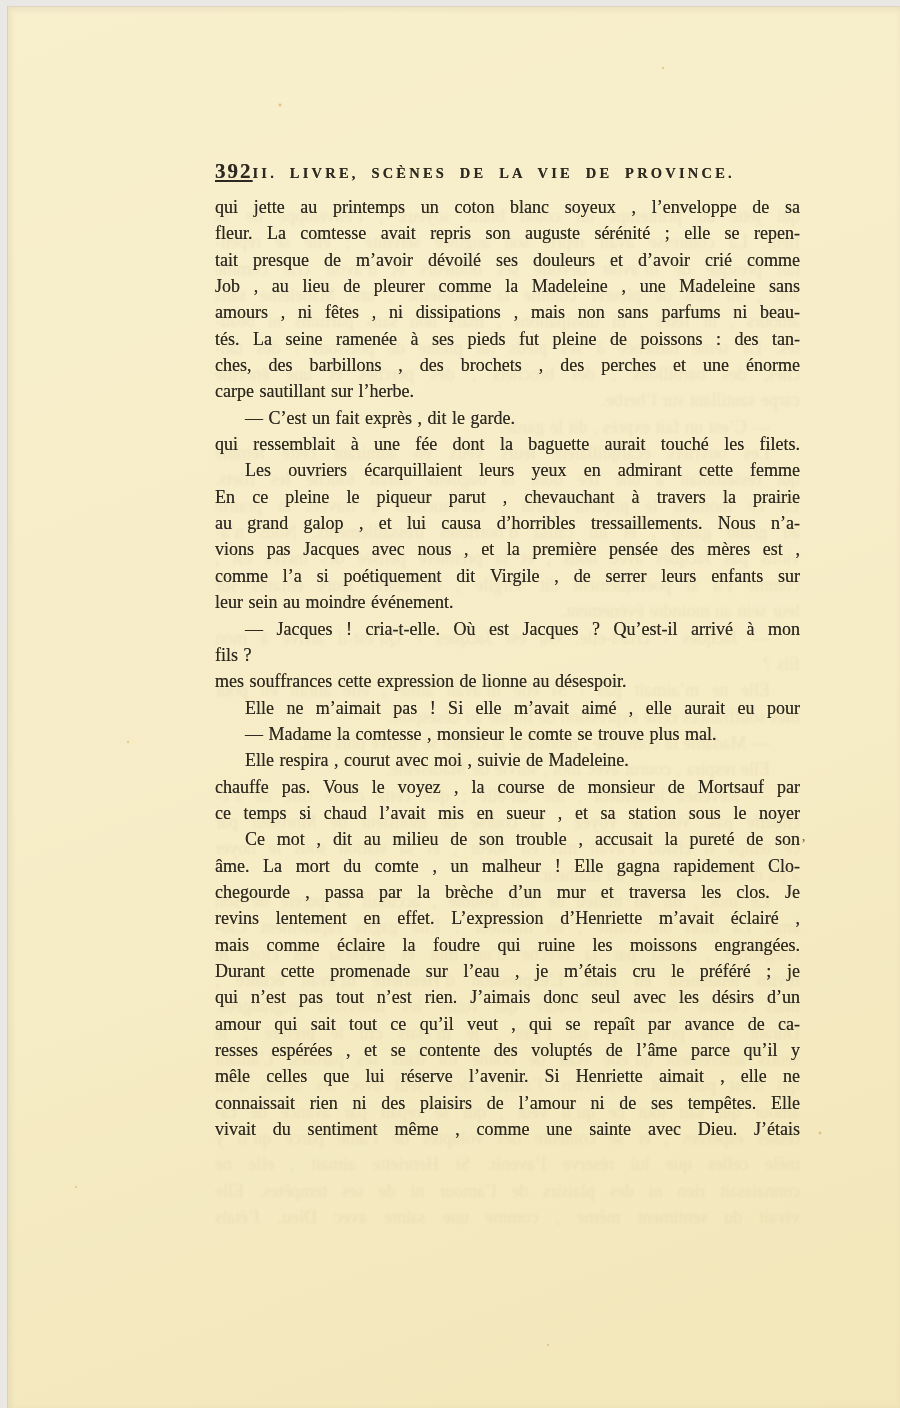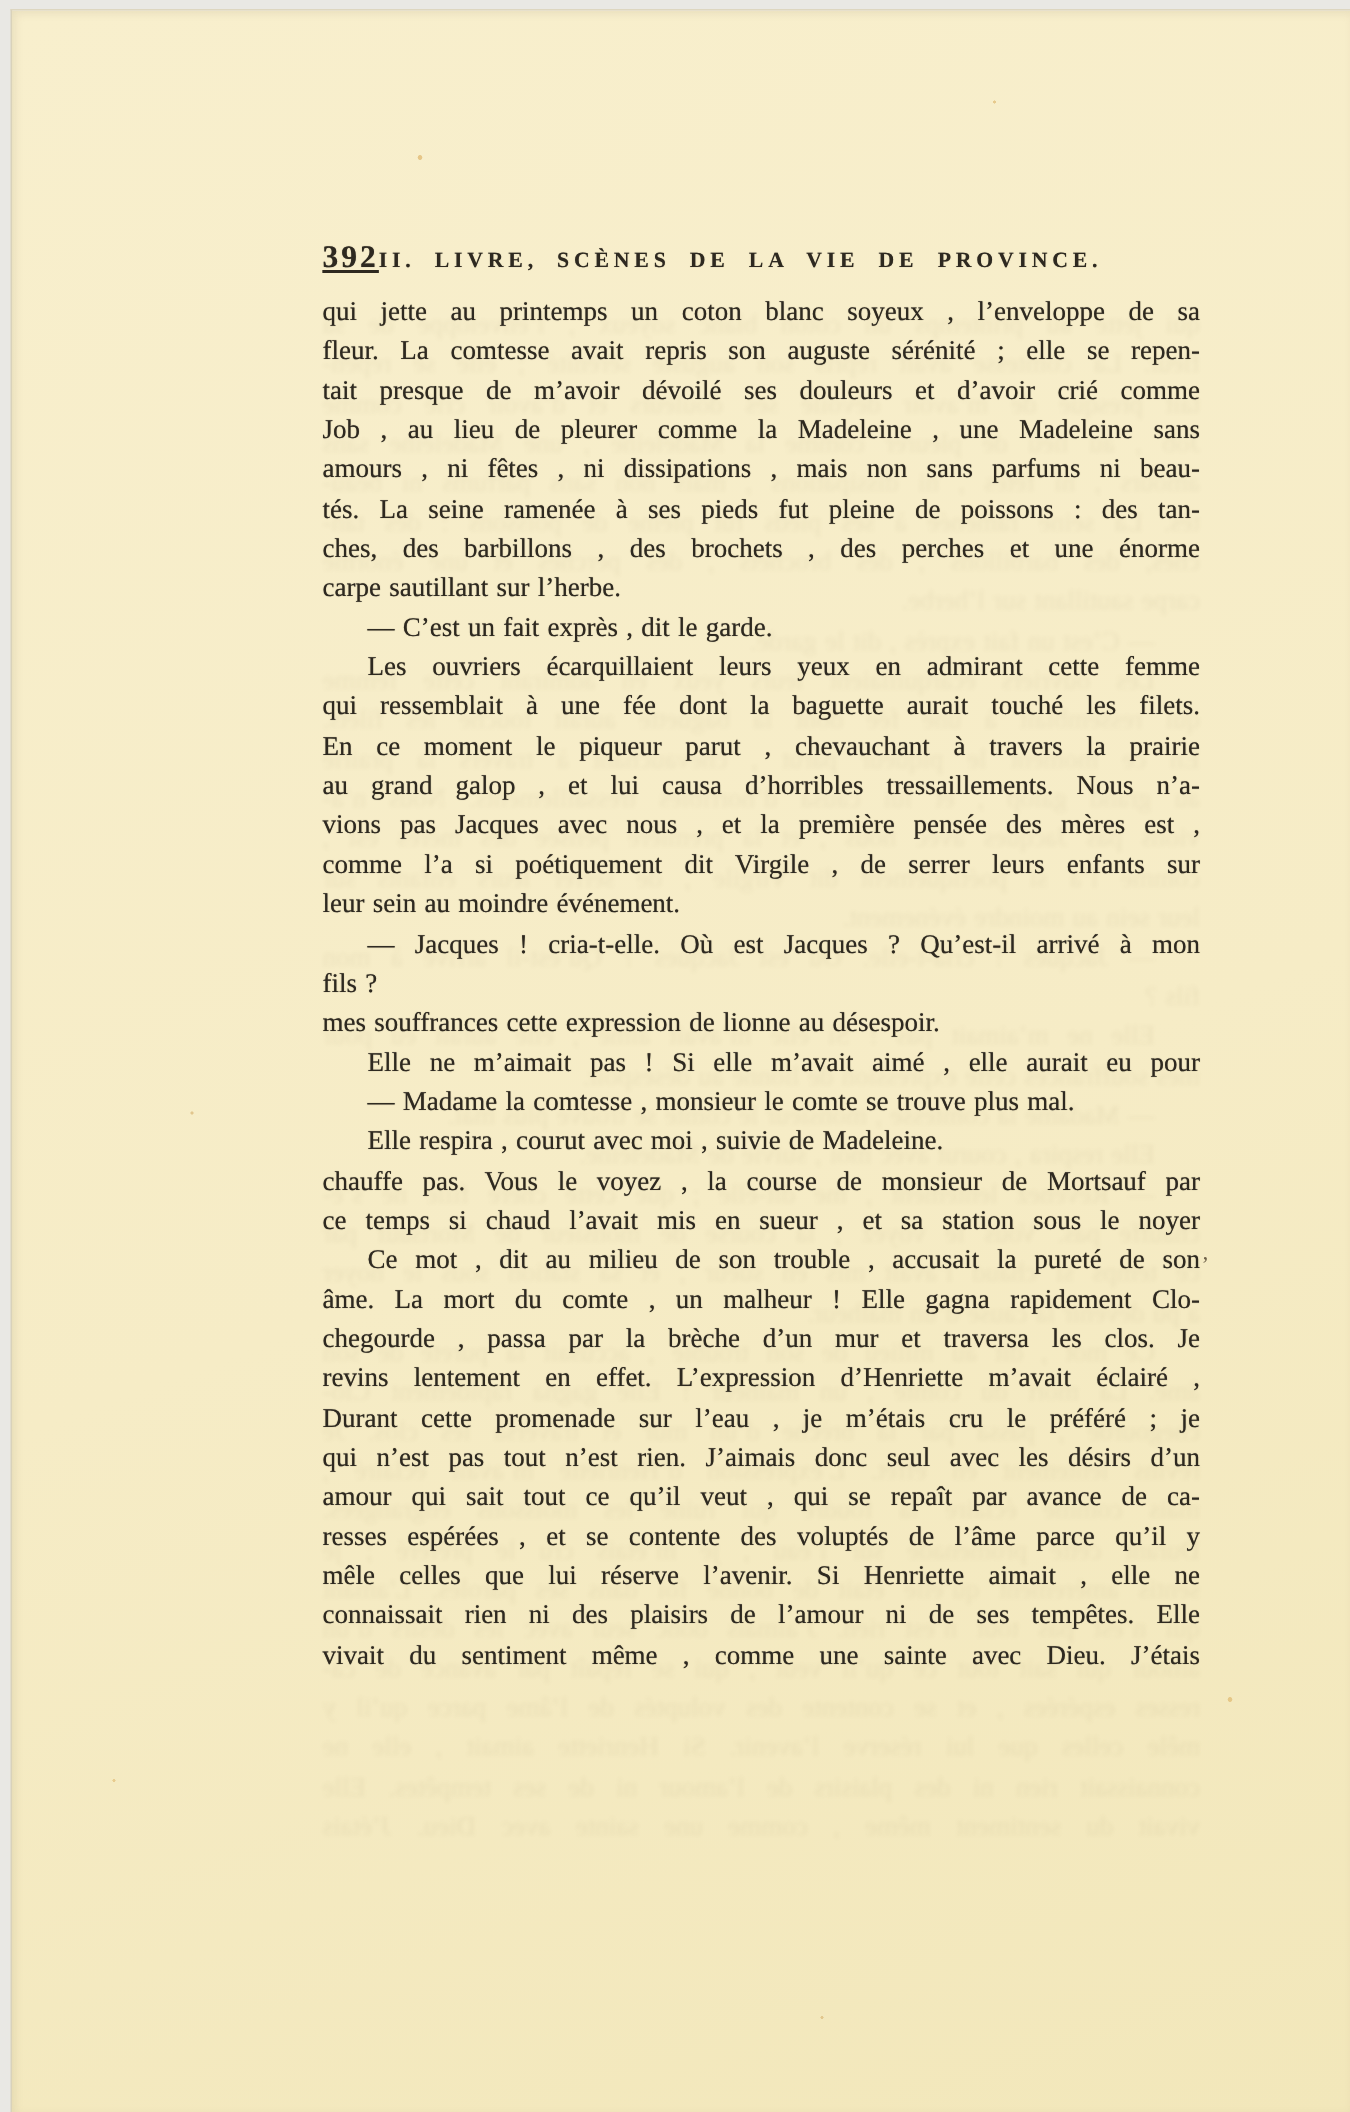--- a/index.html
+++ b/index.html
@@ -162,39 +162,40 @@
   <div class="body-block">
       <div class="line j">qui jette au printemps un coton blanc soyeux , l’enveloppe de sa</div>
       <div class="line j">fleur. La comtesse avait repris son auguste sérénité ; elle se repen-</div>
       <div class="line j">tait presque de m’avoir dévoilé ses douleurs et d’avoir crié comme</div>
       <div class="line j">Job , au lieu de pleurer comme la Madeleine , une Madeleine sans</div>
       <div class="line j">amours , ni fêtes , ni dissipations , mais non sans parfums ni beau-</div>
       <div class="line j">tés. La seine ramenée à ses pieds fut pleine de poissons : des tan-</div>
       <div class="line j">ches, des barbillons , des brochets , des perches et une énorme</div>
       <div class="line">carpe sautillant sur l’herbe.</div>
       <div class="line ind">— C’est un fait exprès , dit le garde.</div>
+      <div class="line j">qui ressemblait à une fée dont la baguette aurait touché les filets.</div>
       <div class="line j ind">Les ouvriers écarquillaient leurs yeux en admirant cette femme</div>
-      <div class="line j">qui ressemblait à une fée dont la baguette aurait touché les filets.</div>
-      <div class="line j">En ce moment le piqueur parut , chevauchant à travers la prairie</div>
+      <div class="line j">En ce pleine le piqueur parut , chevauchant à travers la prairie</div>
       <div class="line j">au grand galop , et lui causa d’horribles tressaillements. Nous n’a-</div>
       <div class="line j">vions pas Jacques avec nous , et la première pensée des mères est ,</div>
       <div class="line j">comme l’a si poétiquement dit Virgile , de serrer leurs enfants sur</div>
       <div class="line">leur sein au moindre événement.</div>
       <div class="line j ind">— Jacques ! cria-t-elle. Où est Jacques ? Qu’est-il arrivé à mon</div>
       <div class="line">fils ?</div>
       <div class="line">mes souffrances cette expression de lionne au désespoir.</div>
       <div class="line j ind">Elle ne m’aimait pas ! Si elle m’avait aimé , elle aurait eu pour</div>
       <div class="line ind">— Madame la comtesse , monsieur le comte se trouve plus mal.</div>
       <div class="line ind">Elle respira , courut avec moi , suivie de Madeleine.</div>
       <div class="line j">chauffe pas. Vous le voyez , la course de monsieur de Mortsauf par</div>
       <div class="line j">ce temps si chaud l’avait mis en sueur , et sa station sous le noyer</div>
       <div class="line j ind">Ce mot , dit au milieu de son trouble , accusait la pureté de son</div>
       <div class="line j">âme. La mort du comte , un malheur ! Elle gagna rapidement Clo-</div>
       <div class="line j">chegourde , passa par la brèche d’un mur et traversa les clos. Je</div>
       <div class="line j">revins lentement en effet. L’expression d’Henriette m’avait éclairé ,</div>
+      <div class="line j">mais comme éclaire la foudre qui ruine les moissons engrangées.</div>
       <div class="line j">Durant cette promenade sur l’eau , je m’étais cru le préféré ; je</div>
       <div class="line j">qui n’est pas tout n’est rien. J’aimais donc seul avec les désirs d’un</div>
       <div class="line j">amour qui sait tout ce qu’il veut , qui se repaît par avance de ca-</div>
       <div class="line j">resses espérées , et se contente des voluptés de l’âme parce qu’il y</div>
       <div class="line j">mêle celles que lui réserve l’avenir. Si Henriette aimait , elle ne</div>
       <div class="line j">connaissait rien ni des plaisirs de l’amour ni de ses tempêtes. Elle</div>
       <div class="line j">vivait du sentiment même , comme une sainte avec Dieu. J’étais</div>
     </div>
 
   <span class="stray-mark">’</span>

